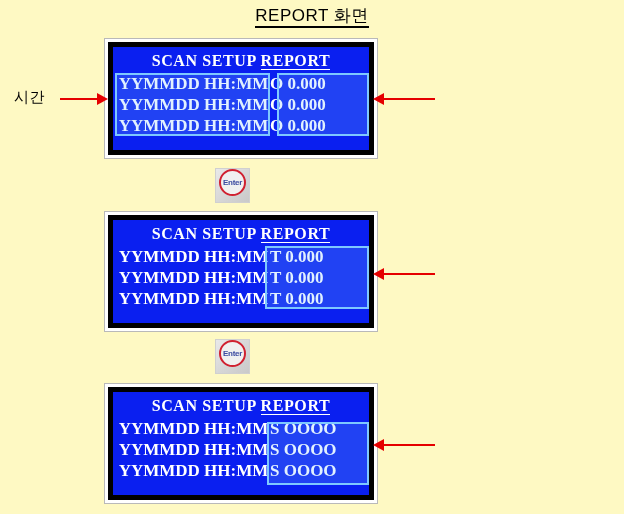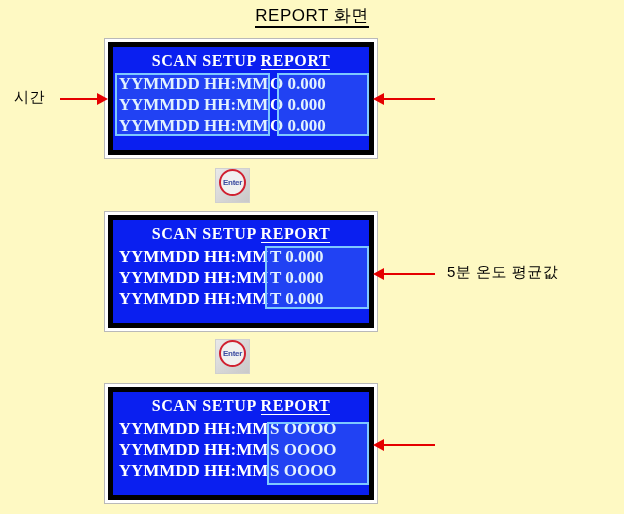--- a/index.html
+++ b/index.html
@@ -224,21 +224,20 @@
 
         <div class="hl" style="left:152px; top:26px; width:104px; height:63px;"></div>
       </div>
     </div>
   </div>
 
   <div class="arrow left" style="left:373px; top:268px; width:62px;">
     <div class="head" style="left:0;"></div>
     <div class="shaft" style="left:10px; width:52px;"></div>
   </div>
-  <div class="anno-label" style="left:447px; top:263px;">5분 온도 평균값</div>
 
   <div class="enter-key" style="left:215px; top:339px;">
     <div class="enter-circle">
       <span>Enter</span>
     </div>
   </div>
 
   <div class="lcd-frame" style="left:104px; top:383px;">
     <div class="lcd-bezel">
       <div class="lcd-screen">

